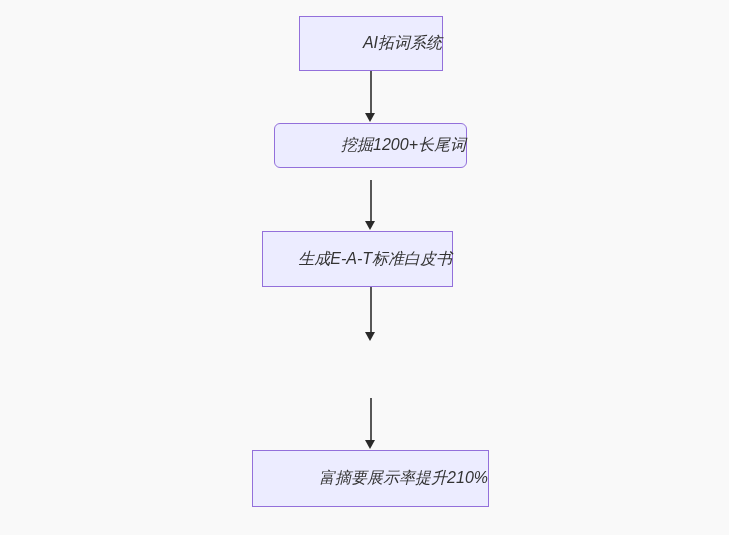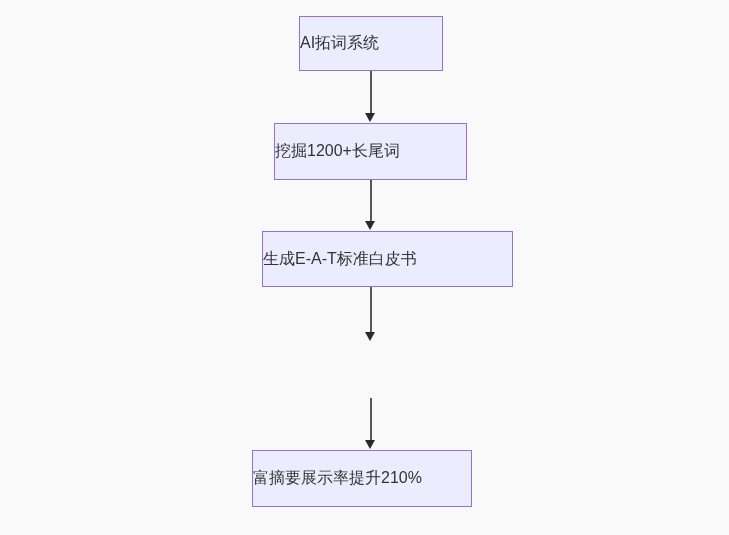--- a/index.html
+++ b/index.html
@@ -16,34 +16,35 @@
     background: #f9f9f9;
     overflow: hidden;
   }
   .node {
     position: absolute;
     box-sizing: border-box;
     background: #ECECFF;
     border: 1.5px solid #9370DB;
     display: flex;
     align-items: center;
-    justify-content: flex-start;
+    justify-content: flex-end;
+    font-style: italic;
   }
   .node-label {
     color: #333333;
     font-size: 16px;
     white-space: nowrap;
     text-align: center;
   }
   
   #node-0 { left: 299px; top: 16px;  width: 144px; height: 55px; }
-  #node-1 { left: 274px; top: 123px; width: 193px; height: 57px; }
-  #node-2 { left: 262px; top: 231px; width: 251px; height: 56px; }
+  #node-1 { left: 274px; top: 123px; width: 193px; height: 45px; border-radius: 6px; }
+  #node-2 { left: 262px; top: 231px; width: 191px; height: 56px; }
   #node-3 { left: 263px; top: 342px; width: 215px; height: 56px; }
-  #node-4 { left: 252px; top: 450px; width: 220px; height: 57px; }
+  #node-4 { left: 252px; top: 450px; width: 237px; height: 57px; }
 
   .edge {
     position: absolute;
     left: 365px;
     width: 11px;
   }
   #edge-0 { top: 71px;  height: 51px; }
   #edge-1 { top: 180px; height: 50px; }
   #edge-2 { top: 287px; height: 54px; }
   #edge-3 { top: 398px; height: 51px; }

